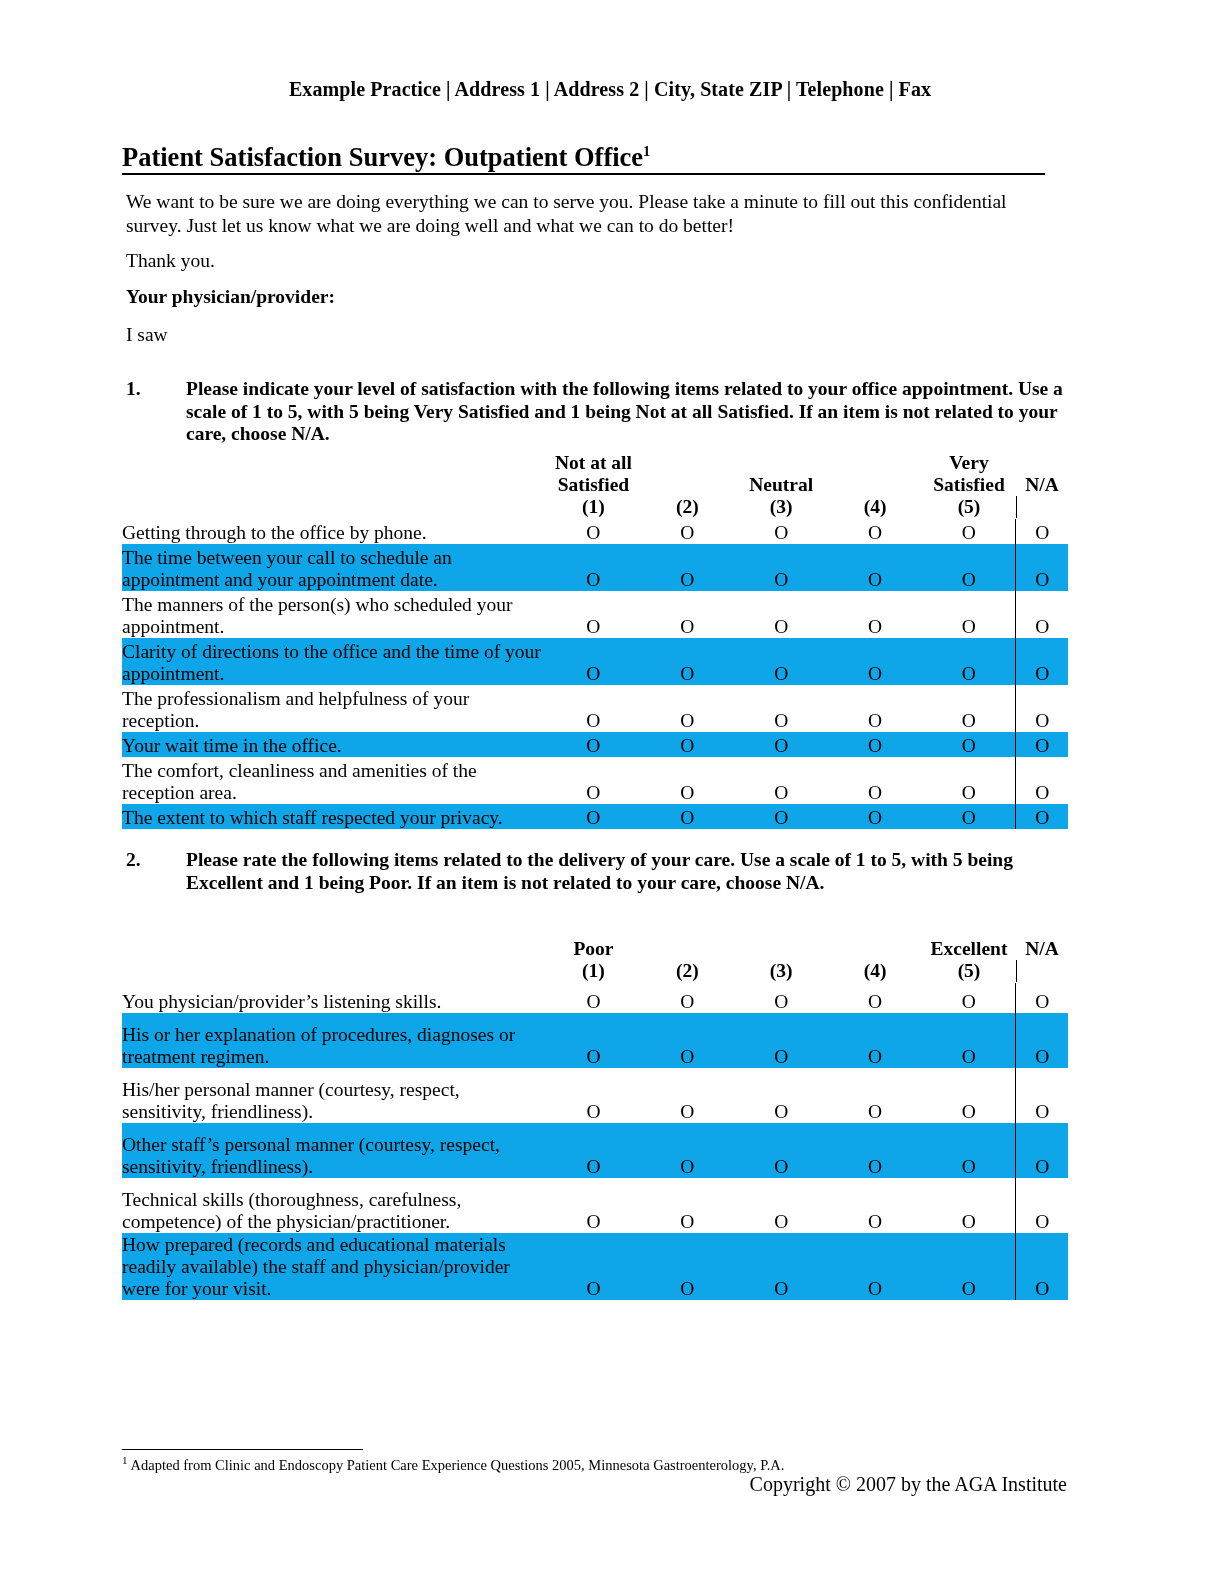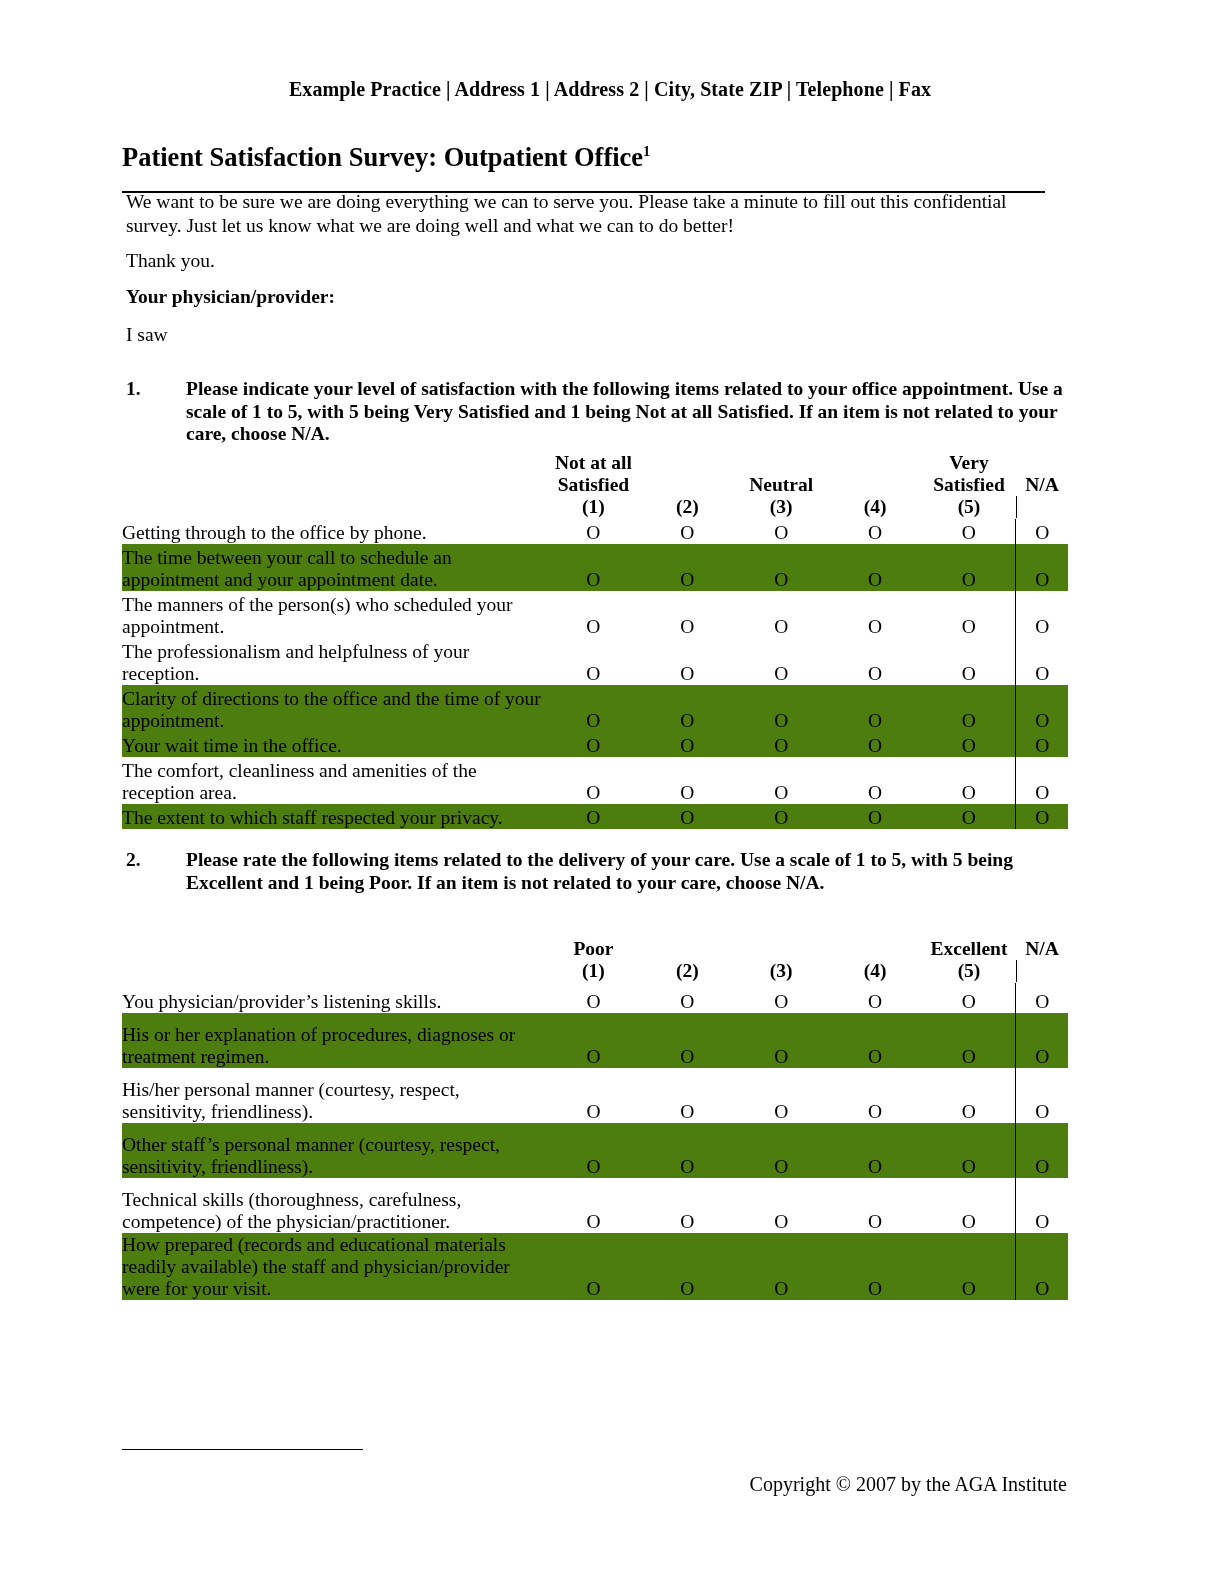--- a/index.html
+++ b/index.html
@@ -37,21 +37,21 @@
 
   
   .doc-title {
     position: absolute;
     left: 122px;
     top: 143px;
     width: 923px;
     font-weight: bold;
     font-size: 26.5px;
     border-bottom: 2.4px solid #000;
-    padding-bottom: 19px;
+    padding-bottom: 1px;
     line-height: 1.08;
     white-space: nowrap;
   }
   .doc-title sup {
     font-size: 0.55em;
     vertical-align: super;
     line-height: 0;
   }
 
   
@@ -146,21 +146,21 @@
     line-height: 22px;
     border-left: 1.6px solid #000;
   }
   .na-hdr {
     border-left: none;
   }
   .na-rule {
     border-left: 1.6px solid #000;
   }
 
-  .shaded td { background: #4d7c0f; }
+  .shaded td { background: #0ea5e9; }
 
   
   col.c-item  { width: 425px; }
   col.c-opt   { width: 94px; }
   col.c-na    { width: 52px; }
 
   
   .r1 { height: 25px; }
   .r2 { height: 47px; }
   .r2pad { height: 55px; }
@@ -288,31 +288,31 @@
       </tr>
       <tr class="r2">
         <td class="item-cell">The manners of the person(s) who scheduled your appointment.</td>
         <td class="opt-cell">O</td>
         <td class="opt-cell">O</td>
         <td class="opt-cell">O</td>
         <td class="opt-cell">O</td>
         <td class="opt-cell">O</td>
         <td class="na-cell">O</td>
       </tr>
+      <tr class="r2 shaded">
+        <td class="item-cell">Clarity of directions to the office and the time of your appointment.</td>
+        <td class="opt-cell">O</td>
+        <td class="opt-cell">O</td>
+        <td class="opt-cell">O</td>
+        <td class="opt-cell">O</td>
+        <td class="opt-cell">O</td>
+        <td class="na-cell">O</td>
+      </tr>
       <tr class="r2">
         <td class="item-cell">The professionalism and helpfulness of your reception.</td>
-        <td class="opt-cell">O</td>
-        <td class="opt-cell">O</td>
-        <td class="opt-cell">O</td>
-        <td class="opt-cell">O</td>
-        <td class="opt-cell">O</td>
-        <td class="na-cell">O</td>
-      </tr>
-      <tr class="r2 shaded">
-        <td class="item-cell">Clarity of directions to the office and the time of your appointment.</td>
         <td class="opt-cell">O</td>
         <td class="opt-cell">O</td>
         <td class="opt-cell">O</td>
         <td class="opt-cell">O</td>
         <td class="opt-cell">O</td>
         <td class="na-cell">O</td>
       </tr>
       <tr class="r1 shaded">
         <td class="item-cell">Your wait time in the office.</td>
         <td class="opt-cell">O</td>
@@ -440,16 +440,19 @@
         <td class="opt-cell">O</td>
         <td class="opt-cell">O</td>
         <td class="opt-cell">O</td>
         <td class="na-cell">O</td>
       </tr>
     </tbody>
   </table>
 
   <div class="footnote-rule"></div>
 
+  <div class="footnote">
+    <sup>1</sup><span>Adapted from Clinic and Endoscopy Patient Care Experience Questions 2005, Minnesota Gastroenterology, P.A.</span>
+  </div>
 
   <div class="copyright">Copyright © 2007 by the AGA Institute</div>
 
 </div>
 
 </body></html>

